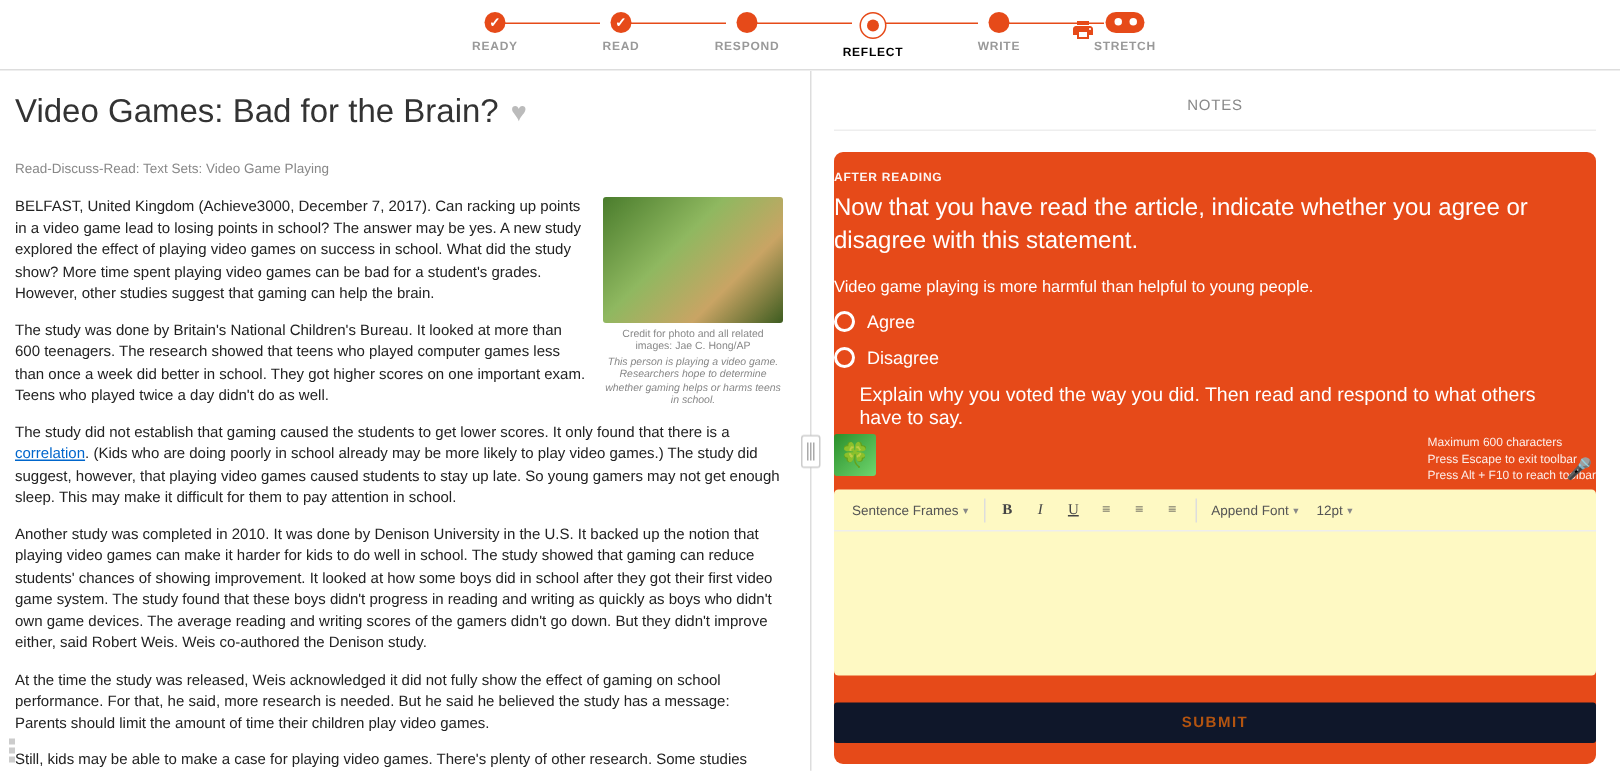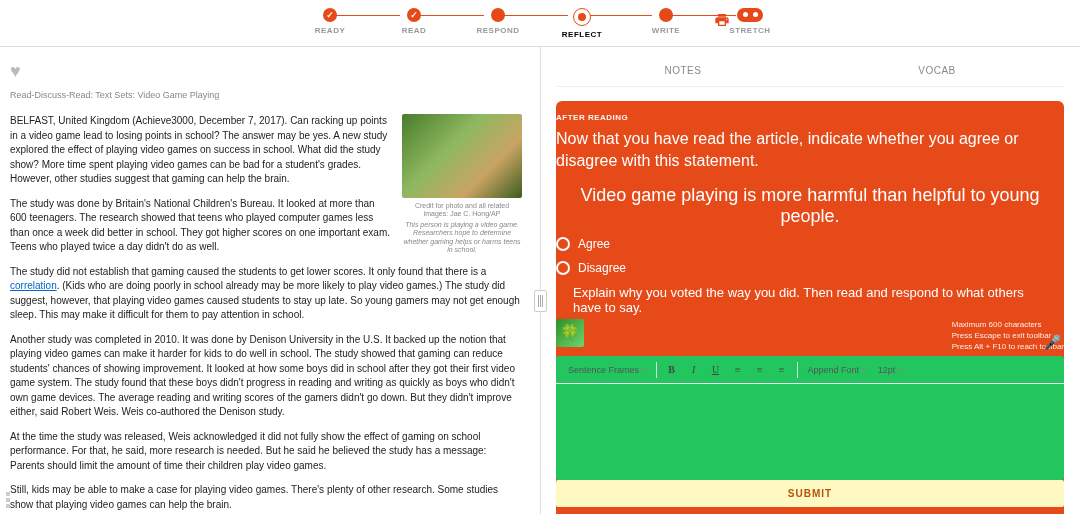--- a/index.html
+++ b/index.html
@@ -16,59 +16,59 @@
 .step-pill { width:26px; height:14px; border-radius:7px; background:#e64a19; z-index:1; display:flex; align-items:center; justify-content:space-around; padding:0 3px; }
 .step-pill span { width:5px; height:5px; border-radius:50%; background:#fff; }
 .step-label { font-size:8px; font-weight:bold; color:#999; letter-spacing:0.5px; }
 .step-label.active { color:#000; }
 .print-icon { position:absolute; right:350px; top:12px; width:16px; height:16px; }
 .print-icon svg { width:16px; height:16px; fill:#e64a19; }
 .main { position:absolute; top:47px; bottom:0; left:0; right:0; display:flex; }
 .article-pane { flex:0 0 540px; padding:14px 18px 0 10px; overflow-y:auto; position:relative; }
 .article-title { font-size:22px; font-weight:normal; color:#333; display:flex; align-items:center; gap:8px; }
 .heart { color:#bbb; font-size:18px; }
-.breadcrumb { font-size:9px; color:#888; margin-top:8px; margin-bottom:14px; }
+.breadcrumb { font-size:9px; color:#888; margin-top:20px; margin-bottom:14px; }
 .article-body { font-size:10px; line-height:1.45; color:#222; }
 .article-body p { margin-bottom:10px; text-align:left; }
 .figure { float:right; width:120px; margin:0 0 6px 10px; }
 .figure-img { width:120px; height:84px; background:linear-gradient(135deg,#4a7c2c,#8fb860 40%,#c9a464 70%,#3d5c20); border-radius:2px; }
 .figure-credit { font-size:7px; color:#888; text-align:center; margin-top:4px; line-height:1.2; }
 .figure-caption { font-size:7px; color:#888; text-align:center; font-style:italic; margin-top:2px; line-height:1.2; }
 .italic { }
 .link { color:#0066cc; text-decoration:underline; }
 .divider { position:absolute; top:47px; bottom:0; left:540px; width:1px; background:#ddd; }
 .divider-handle { position:absolute; top:290px; left:534px; width:13px; height:22px; background:#fff; border:1px solid #ccc; border-radius:2px; display:flex; align-items:center; justify-content:center; gap:1px; z-index:5; }
 .divider-handle span { width:1px; height:12px; background:#aaa; }
 .right-pane { flex:1; padding:0 16px; overflow-y:auto; }
 .tabs { display:flex; border-bottom:1px solid #eee; margin-top:10px; }
 .tab { flex:1; text-align:center; padding:8px 0 10px; font-size:10px; color:#888; letter-spacing:0.5px; cursor:pointer; position:relative; }
 .tab.active { color:#e64a19; }
 .tab.active::after { content:""; position:absolute; bottom:-1px; left:20%; right:20%; height:2px; background:#e64a19; }
 .task-card { background:#e64a19; border-radius:6px; margin-top:14px; padding:12px 0 14px; color:#fff; }
 .task-sub { font-size:8px; font-weight:bold; letter-spacing:0.5px; margin-bottom:6px; opacity:0.95; }
 .task-prompt { font-size:16px; line-height:1.4; margin-bottom:12px; }
-.task-statement { font-size:18px; margin-bottom:10px;text-align:center; }
+.task-statement { font-size:11px; margin-bottom:10px; }
 .radio-row { display:flex; align-items:center; gap:8px; margin-bottom:10px; font-size:12px; cursor:pointer; }
 .radio-circle { width:14px; height:14px; border:2px solid #fff; border-radius:50%; }
 .task-explain { font-size:13px; margin:10px 17px 4px; }
 .meta-row { display:flex; justify-content:space-between; align-items:flex-start; margin-bottom:4px; }
 .avatar { width:28px; height:28px; border-radius:2px; background:linear-gradient(135deg,#2a8f2a,#6fd66f); display:flex; align-items:center; justify-content:center; font-size:16px; }
 .hints { font-size:8px; line-height:1.4; opacity:0.9; }
-.editor-box { background:#22c55e; border-radius:3px; }
+.editor-box { background:#fef9c3; border-radius:3px; }
 .toolbar { display:flex; align-items:center; gap:0; height:28px; border-bottom:1px solid #eee; padding:0 6px; position:relative; }
 .tb-select { font-size:9px; color:#555; padding:0 6px; display:flex; align-items:center; gap:3px; cursor:pointer; }
 .tb-select::after { content:"▾"; font-size:7px; color:#888; }
 .tb-sep { width:1px; height:16px; background:#ddd; margin:0 4px; }
 .tb-btn { width:22px; height:22px; display:flex; align-items:center; justify-content:center; font-size:10px; color:#444; cursor:pointer; font-family:Georgia,serif; }
 .tb-btn.b { font-weight:bold; }
 .tb-btn.i { font-style:italic; }
 .tb-btn.u { text-decoration:underline; }
 .mic-icon { position:absolute; right:2px; top:-22px; color:#fff; font-size:14px; }
 .editor-area { min-height:96px; }
-.submit-btn { width:100%; background:#fef9c3; color:#b35410; text-align:center; padding:8px 0; font-size:10px; font-weight:bold; letter-spacing:1px; border-radius:2px; margin-top:0; cursor:pointer; }
+.submit-btn { width:100%; background:#0f172a; color:#b35410; text-align:center; padding:8px 0; font-size:10px; font-weight:bold; letter-spacing:1px; border-radius:2px; margin-top:18px; cursor:pointer; }
 .comments-head { font-size:13px; font-weight:bold; color:#333; margin:14px 0 10px; }
 .scroll-dots { position:absolute; left:6px; bottom:6px; display:flex; flex-direction:column; gap:2px; }
 .scroll-dots span { width:4px; height:4px; background:#ccc; }
 </style>
 </head>
 <body>
 
 <div class="top-bar">
   <div class="stepper">
     <div class="step">
@@ -105,20 +105,21 @@
       </div>
   </div>
   <div class="print-icon"><svg viewBox="0 0 24 24">
         <path d="M19 8H5c-1.66 0-3 1.34-3 3v6h4v4h12v-4h4v-6c0-1.66-1.34-3-3-3zm-3 11H8v-5h8v5zm3-7c-.55 0-1-.45-1-1s.45-1 1-1 1 .45 1 1-.45 1-1 1zm-1-9H6v4h12V3z"></path>
       </svg></div>
 </div>
 
 <div class="main">
   <div class="article-pane">
     <h1 class="article-title">
+        <span>Video Games: Bad for the Brain?</span>
         <span class="heart">♥</span>
       </h1>
     <div class="breadcrumb">Read-Discuss-Read: Text Sets: Video Game Playing</div>
 
     <div class="article-body">
       <div class="figure">
         <div class="figure-img"></div>
         <div class="figure-credit">Credit for photo and all related images: Jae C. Hong/AP</div>
         <div class="figure-caption">This person is playing a video game. Researchers hope to determine whether gaming helps or harms teens in school.</div>
       </div>
@@ -133,21 +134,20 @@
     <div class="scroll-dots">
         <span></span>
         <span></span>
         <span></span>
       </div>
   </div>
 
   <div class="right-pane">
     <div class="tabs">
       <div class="tab">NOTES</div>
-      <div class="tab">VOCAB</div>
     </div>
 
     <div class="task-card">
       <div class="task-sub">AFTER READING</div>
       <div class="task-prompt">Now that you have read the article, indicate whether you agree or disagree with this statement.</div>
       <div class="task-statement">Video game playing is more harmful than helpful to young people.</div>
       <div class="radio-row">
           <div class="radio-circle"></div>
           <span>Agree</span>
         </div>

